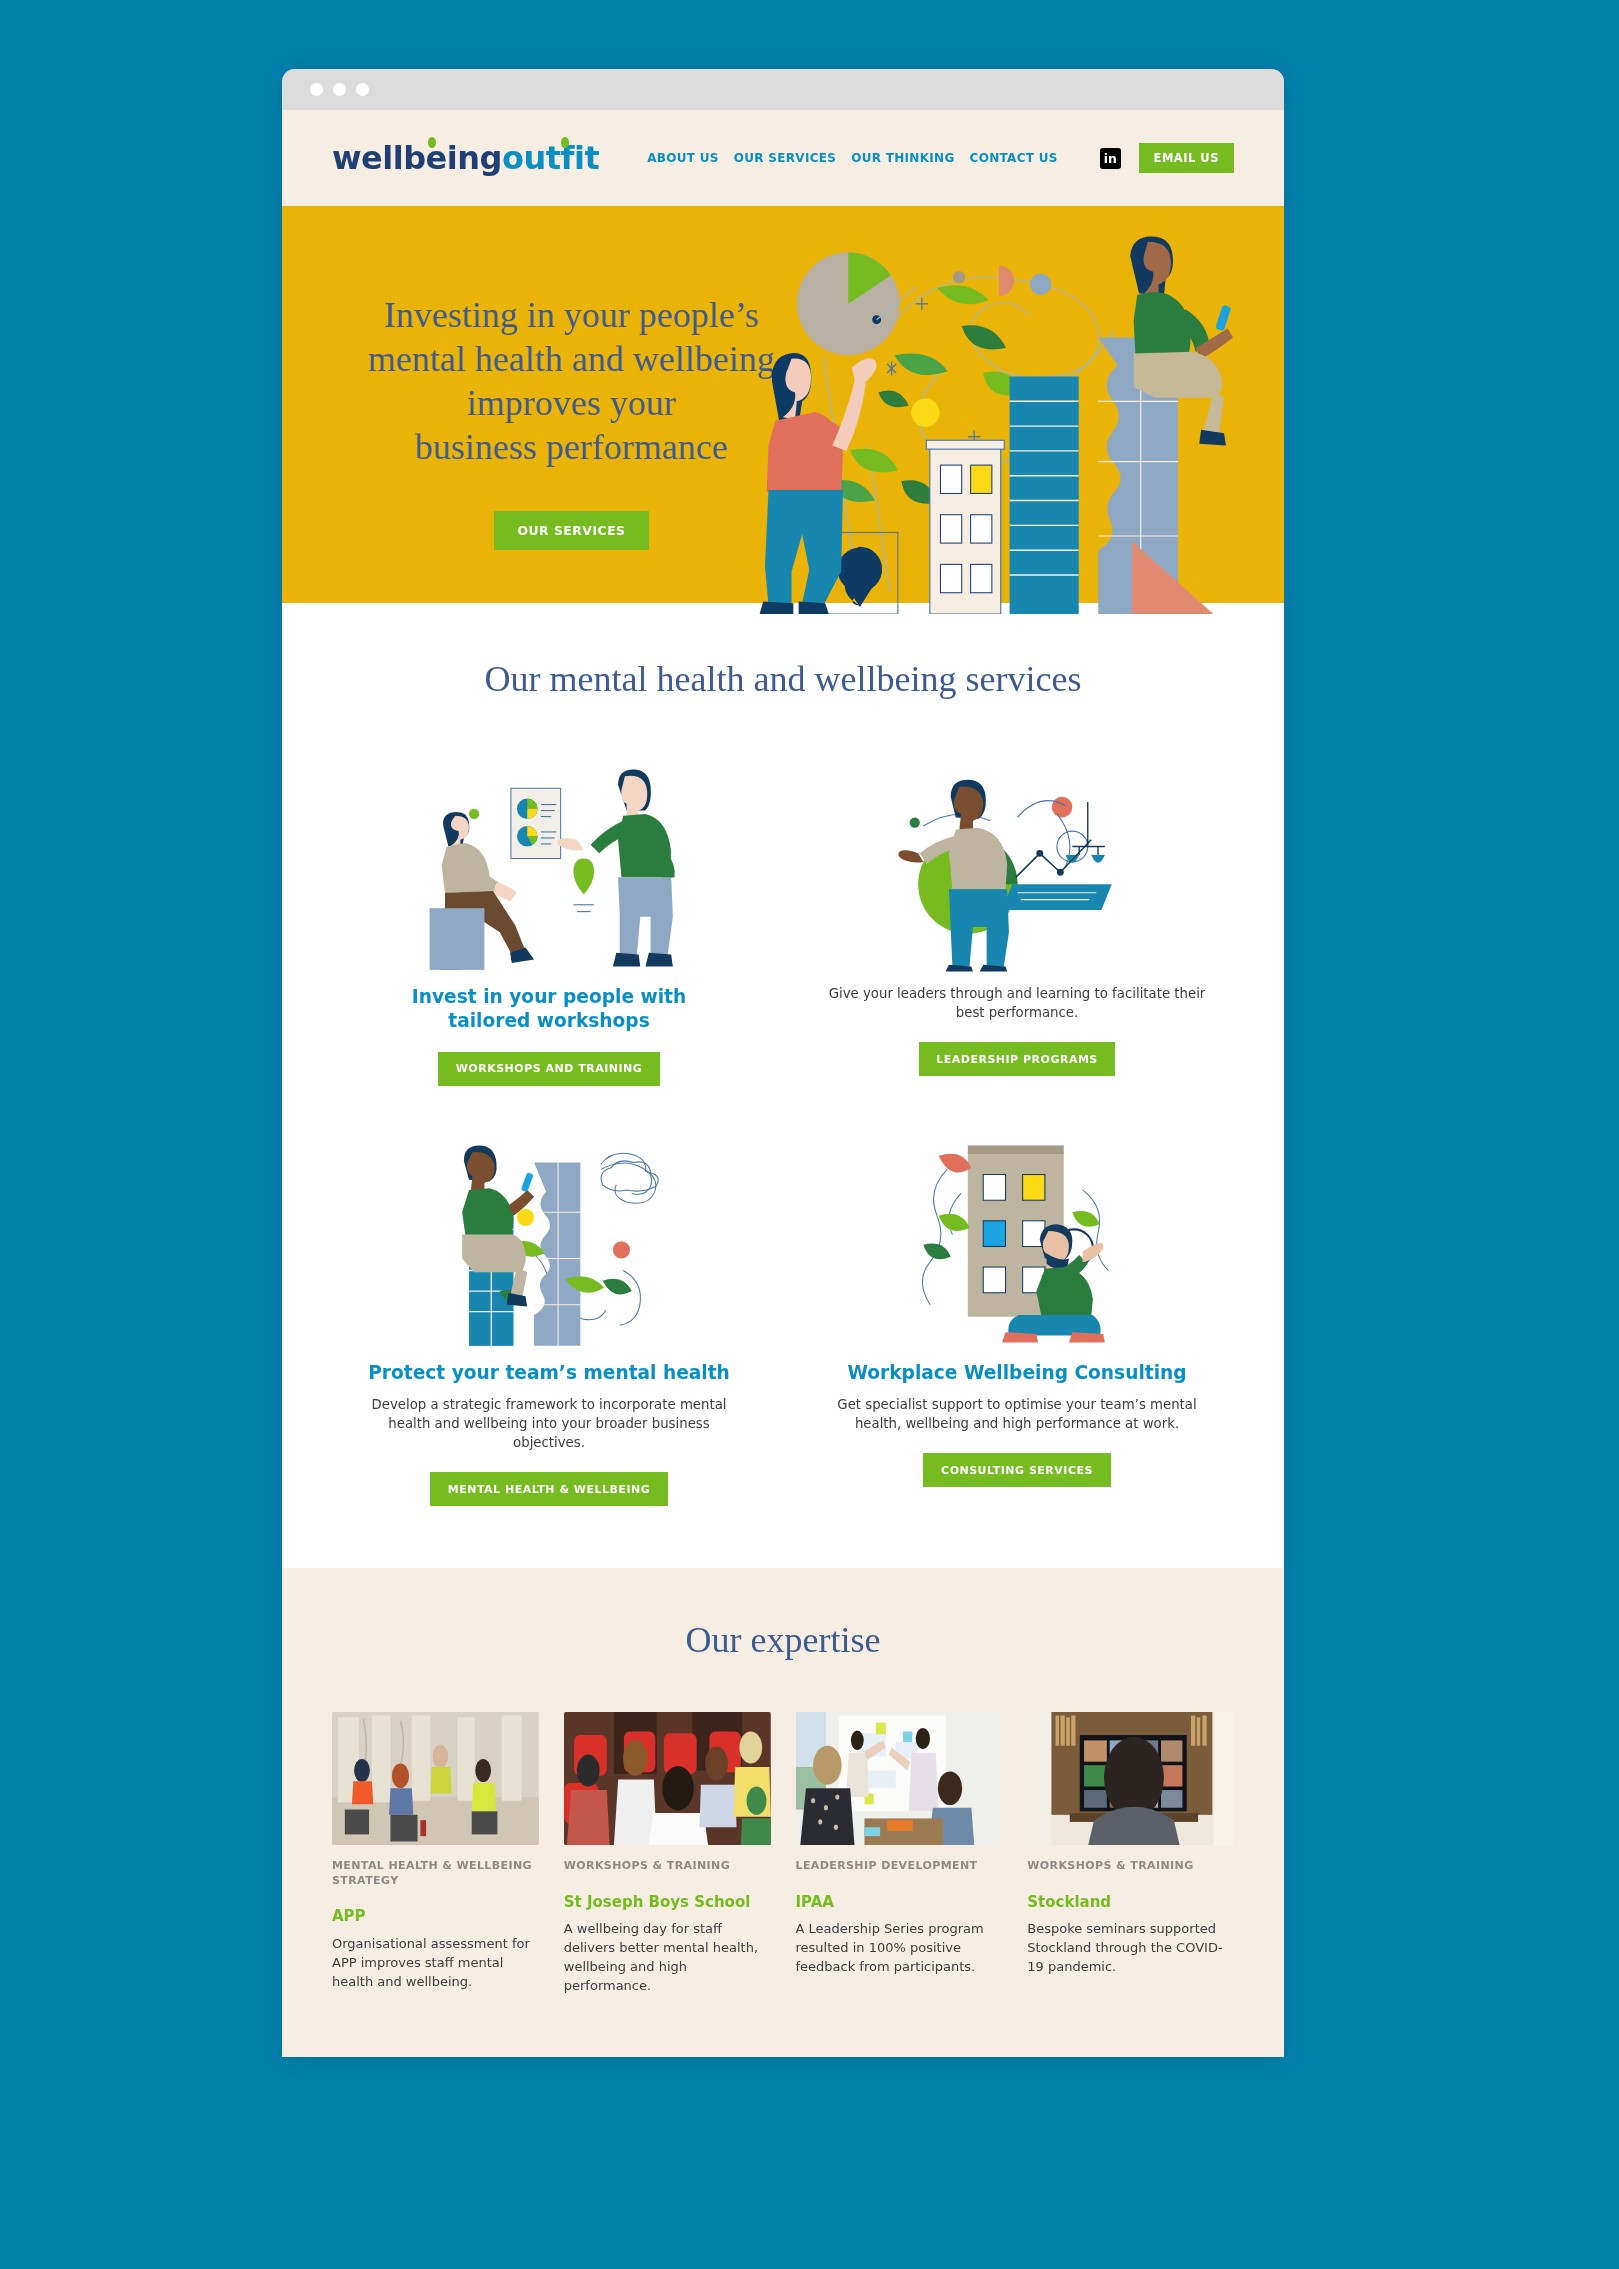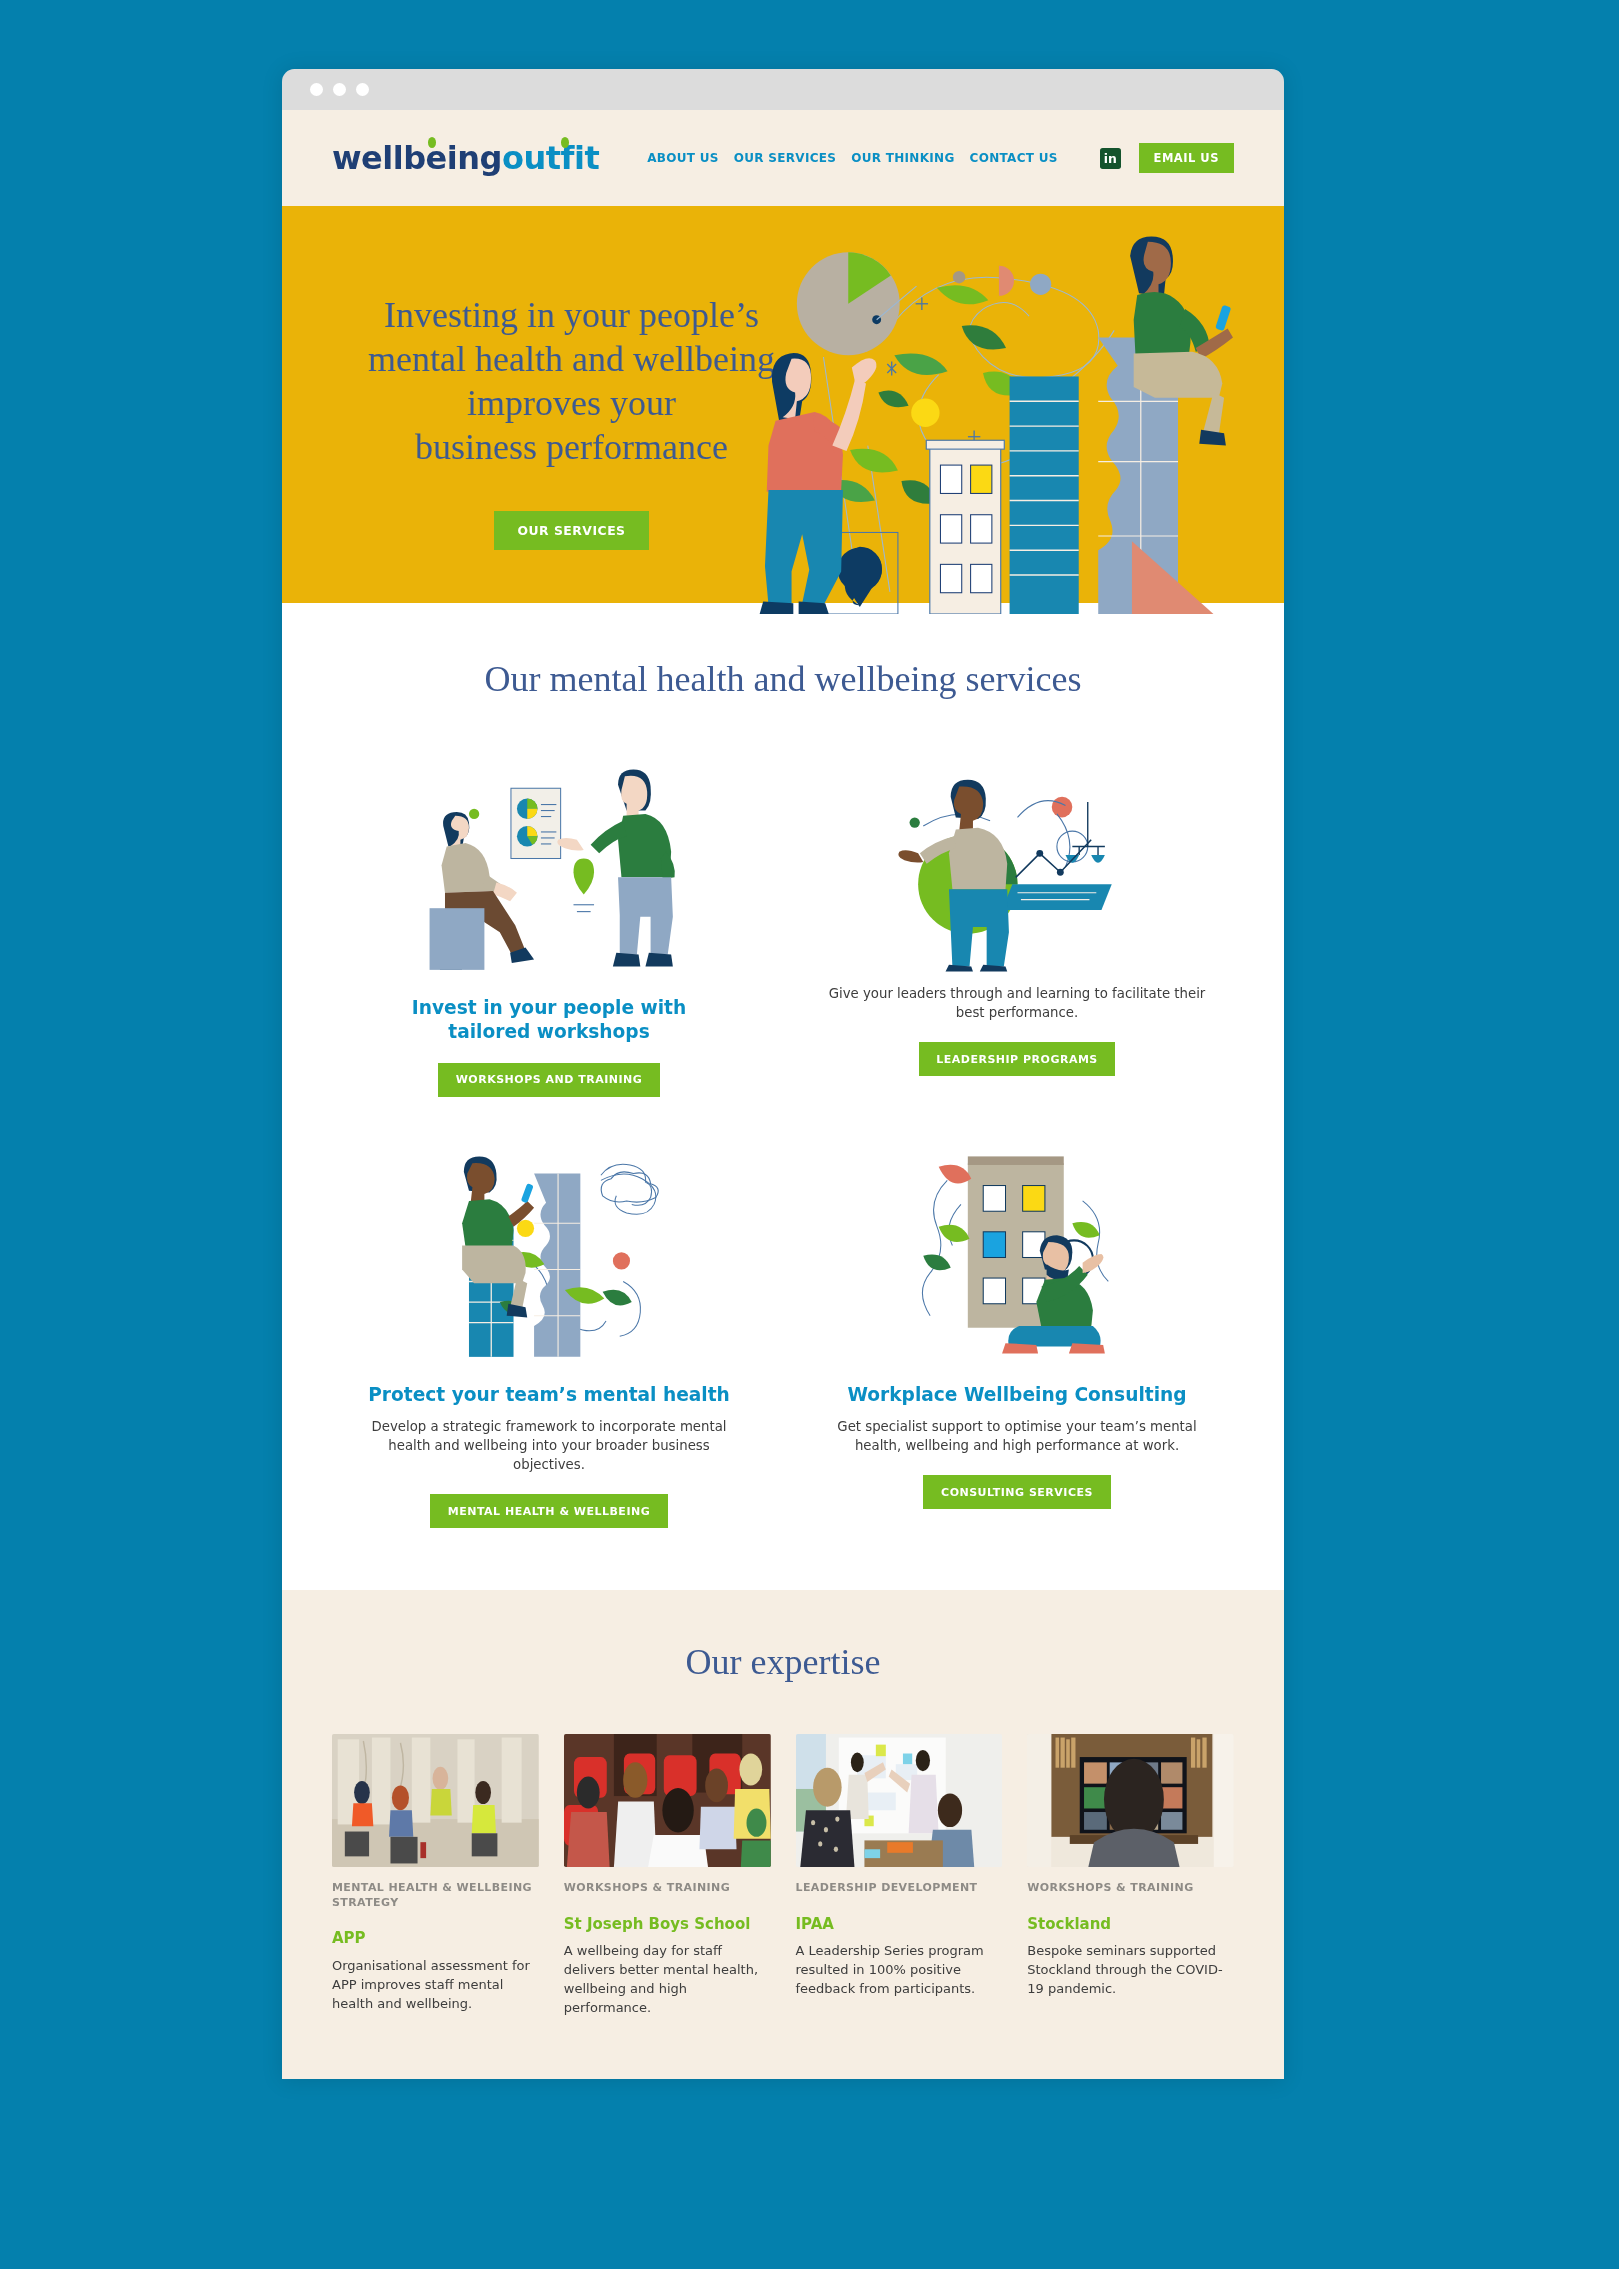--- a/index.html
+++ b/index.html
@@ -34,21 +34,21 @@
   .logo .o { color:#0a8fc4; }
   .dot-g { position:absolute; width:8px; height:10.6px; border-radius:50% 50% 50% 50%;
            background:#76bc21; }
   .dot-g.d1 { left:96px; top:-1.8px; }
   .dot-g.d2 { left:229px; top:-1.8px; }
 
   .nav { display:flex; gap:15px; margin-left:48px; }
   .nav a { color:#0a8fc4; font-size:12px; font-weight:700; letter-spacing:0.3px;
            text-decoration:none; font-family:"DejaVu Sans", sans-serif; }
   .header-right { margin-left:auto; display:flex; align-items:center; gap:17.7px; }
-  .li-icon { width:21px; height:21px; background:#14532d; border-radius:2.7px;
+  .li-icon { width:21px; height:21px; background:#000000; border-radius:2.7px;
              color:#fff; font-size:12.4px; font-weight:700; display:flex;
              align-items:center; justify-content:center; font-family:"DejaVu Sans",sans-serif;}
   .btn {
     display:inline-block; background:#76bc21; color:#fff; font-weight:700;
     font-size:11.5px; letter-spacing:0.5px; text-decoration:none; text-align:center;
     font-family:"DejaVu Sans", sans-serif;
   }
   .btn-email { padding:8px 15px; font-size:11.5px; }
 
   
@@ -65,21 +65,21 @@
   
   .services { background:#ffffff; padding:55px 50px 62px 50px; }
   .sec-title {
     font-family:"Liberation Serif", serif; color:#3d5a92; font-size:36px;
     text-align:center; font-weight:400; margin-bottom:51px;
   }
   .svc-grid { display:grid; grid-template-columns:1fr 1fr; gap:41px 34px; }
   .svc { text-align:center; padding:0 26.6px; }
   .svc-art { height:222px; display:flex; align-items:flex-end; justify-content:center; }
   .svc h3 {
-    color:#0a8fc4; font-size:18.6px; line-height:1.26; margin-top:23px;
+    color:#0a8fc4; font-size:18.6px; line-height:1.26; margin-top:12px;
     font-family:"DejaVu Sans", sans-serif; font-weight:700;
   }
   .svc p {
     color:#3d3d3d; font-size:13.3px; line-height:1.42; margin-top:11.5px;
     font-family:"DejaVu Sans", sans-serif;
   }
   .svc .btn { margin-top:19.5px; padding:10.6px 17.7px; font-size:11px; }
 
   
   .expertise { background:#f6eee3; padding:51px 50px 62px 50px; }

